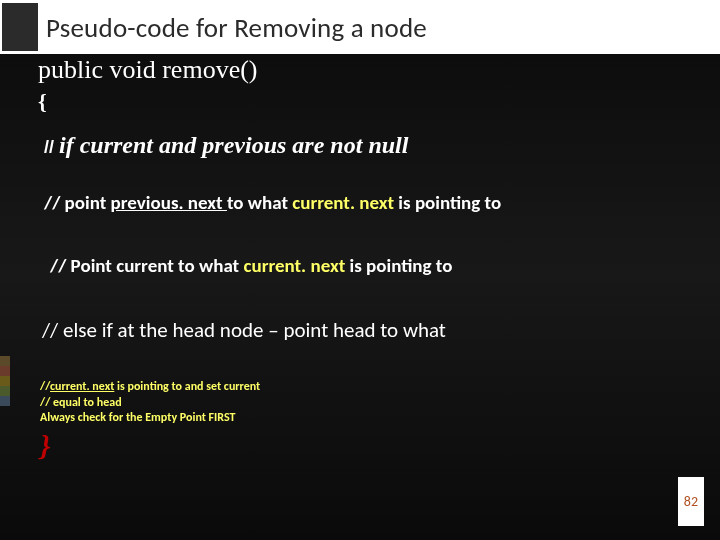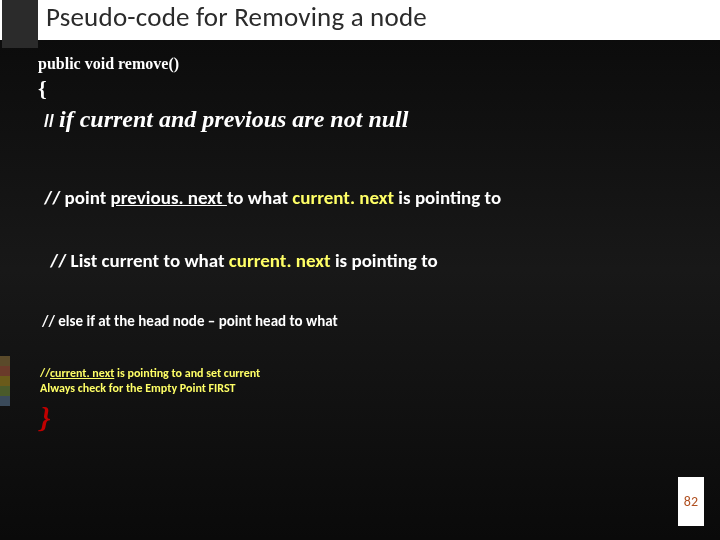--- a/index.html
+++ b/index.html
@@ -11,24 +11,24 @@
   }
   .slide {
     width: 720px;
     height: 540px;
     position: relative;
     background: linear-gradient(to bottom, #0a0a0a 0%, #181818 50%, #0a0a0a 100%);
   }
   .title-bar {
     position: absolute;
     top: 0; left: 0; right: 0;
-    height: 40px;
+    height: 54px;
     background: #fff;
     display: flex;
-    align-items: flex-start;
+    align-items: center;
   }
   .accent-block {
     width: 36px;
     height: 48px;
     background: #2b2b2b;
     margin-left: 2px;
     margin-right: 8px;
   }
   .title-text {
     font-family: "Calibri", "Segoe UI", sans-serif;
@@ -40,64 +40,64 @@
   .content {
     position: absolute;
     top: 48px;
     left: 0;
     right: 0;
     bottom: 0;
     padding: 6px 38px 0 38px;
   }
   .sig {
     font-family: "Times New Roman", serif;
-    font-weight: bold;
-    font-size: 16px;
+    font-weight: normal;
+    font-size: 26px;
     color: #fff;
     line-height: 1.25;
   }
   .brace {
     font-family: "Times New Roman", serif;
     font-weight: bold;
     font-size: 22px;
     color: #fff;
     margin-top: 2px;
   }
   .line1 {
     font-family: "Segoe Script", "Brush Script MT", cursive;
     font-style: italic;
     font-weight: bold;
     font-size: 24px;
     color: #fff;
-    margin-top: 3px;
+    margin-top: 16px;
     margin-left: 6px;
     line-height: 1.2;
   }
   .line1 .sl { font-family: Arial, sans-serif; font-style: normal; font-size: 18px; }
   .line2 {
     font-family: "Calibri", Arial, sans-serif;
     font-size: 19px;
     color: #fff;
-    margin-top: 52px;
+    margin-top: 32px;
     margin-left: 6px;
   }
   .line2 b { font-weight: bold; }
   .y { color: #ffff66; font-weight: bold; }
   .line3 {
     font-family: "Calibri", Arial, sans-serif;
     font-size: 19px;
     font-weight: bold;
     color: #fff;
     margin-top: 40px;
     margin-left: 12px;
   }
   .line4 {
     font-family: "Calibri", Arial, sans-serif;
-    font-size: 15px;
-    font-weight: bold;
+    font-size: 21px;
+    font-weight: normal;
     color: #fff;
     margin-top: 40px;
     margin-left: 4px;
   }
   .block5 {
     font-family: "Calibri", Arial, sans-serif;
     font-size: 12px;
     font-weight: bold;
     margin-top: 36px;
     margin-left: 2px;
@@ -170,29 +170,30 @@
 
     <div class="line1">
       <span class="sl">// </span><span>if current and previous are not null</span>
     </div>
 
     <div class="line2">
       <b>// point </b><span style="text-decoration: underline; font-weight:bold;">previous. next </span><b> to  what  </b><span class="y">current. next</span><b>  is  pointing  to</b>
     </div>
 
     <div class="line3">
-      <span>// List  current   to  what  </span><span class="y">current. next</span><span>  is  pointing  to</span>
+      <span>// Point  current   to  what  </span><span class="y">current. next</span><span>  is  pointing  to</span>
     </div>
 
     <div class="line4">// else if at the head node – point head to what</div>
 
     <div class="block5">
       <div>
         <span class="a">//</span><span class="a" style="text-decoration: underline;">current. next</span><span class="a">  is pointing to and set  </span><span class="a">current</span>
       </div>
+      <div class="b">// equal to head</div>
       <div class="c">Always check for the  Empty Point  FIRST</div>
     </div>
 
     <div class="close-brace">}</div>
 
   </div>
 
   <div class="pagenum">82</div>
 
 </div>

